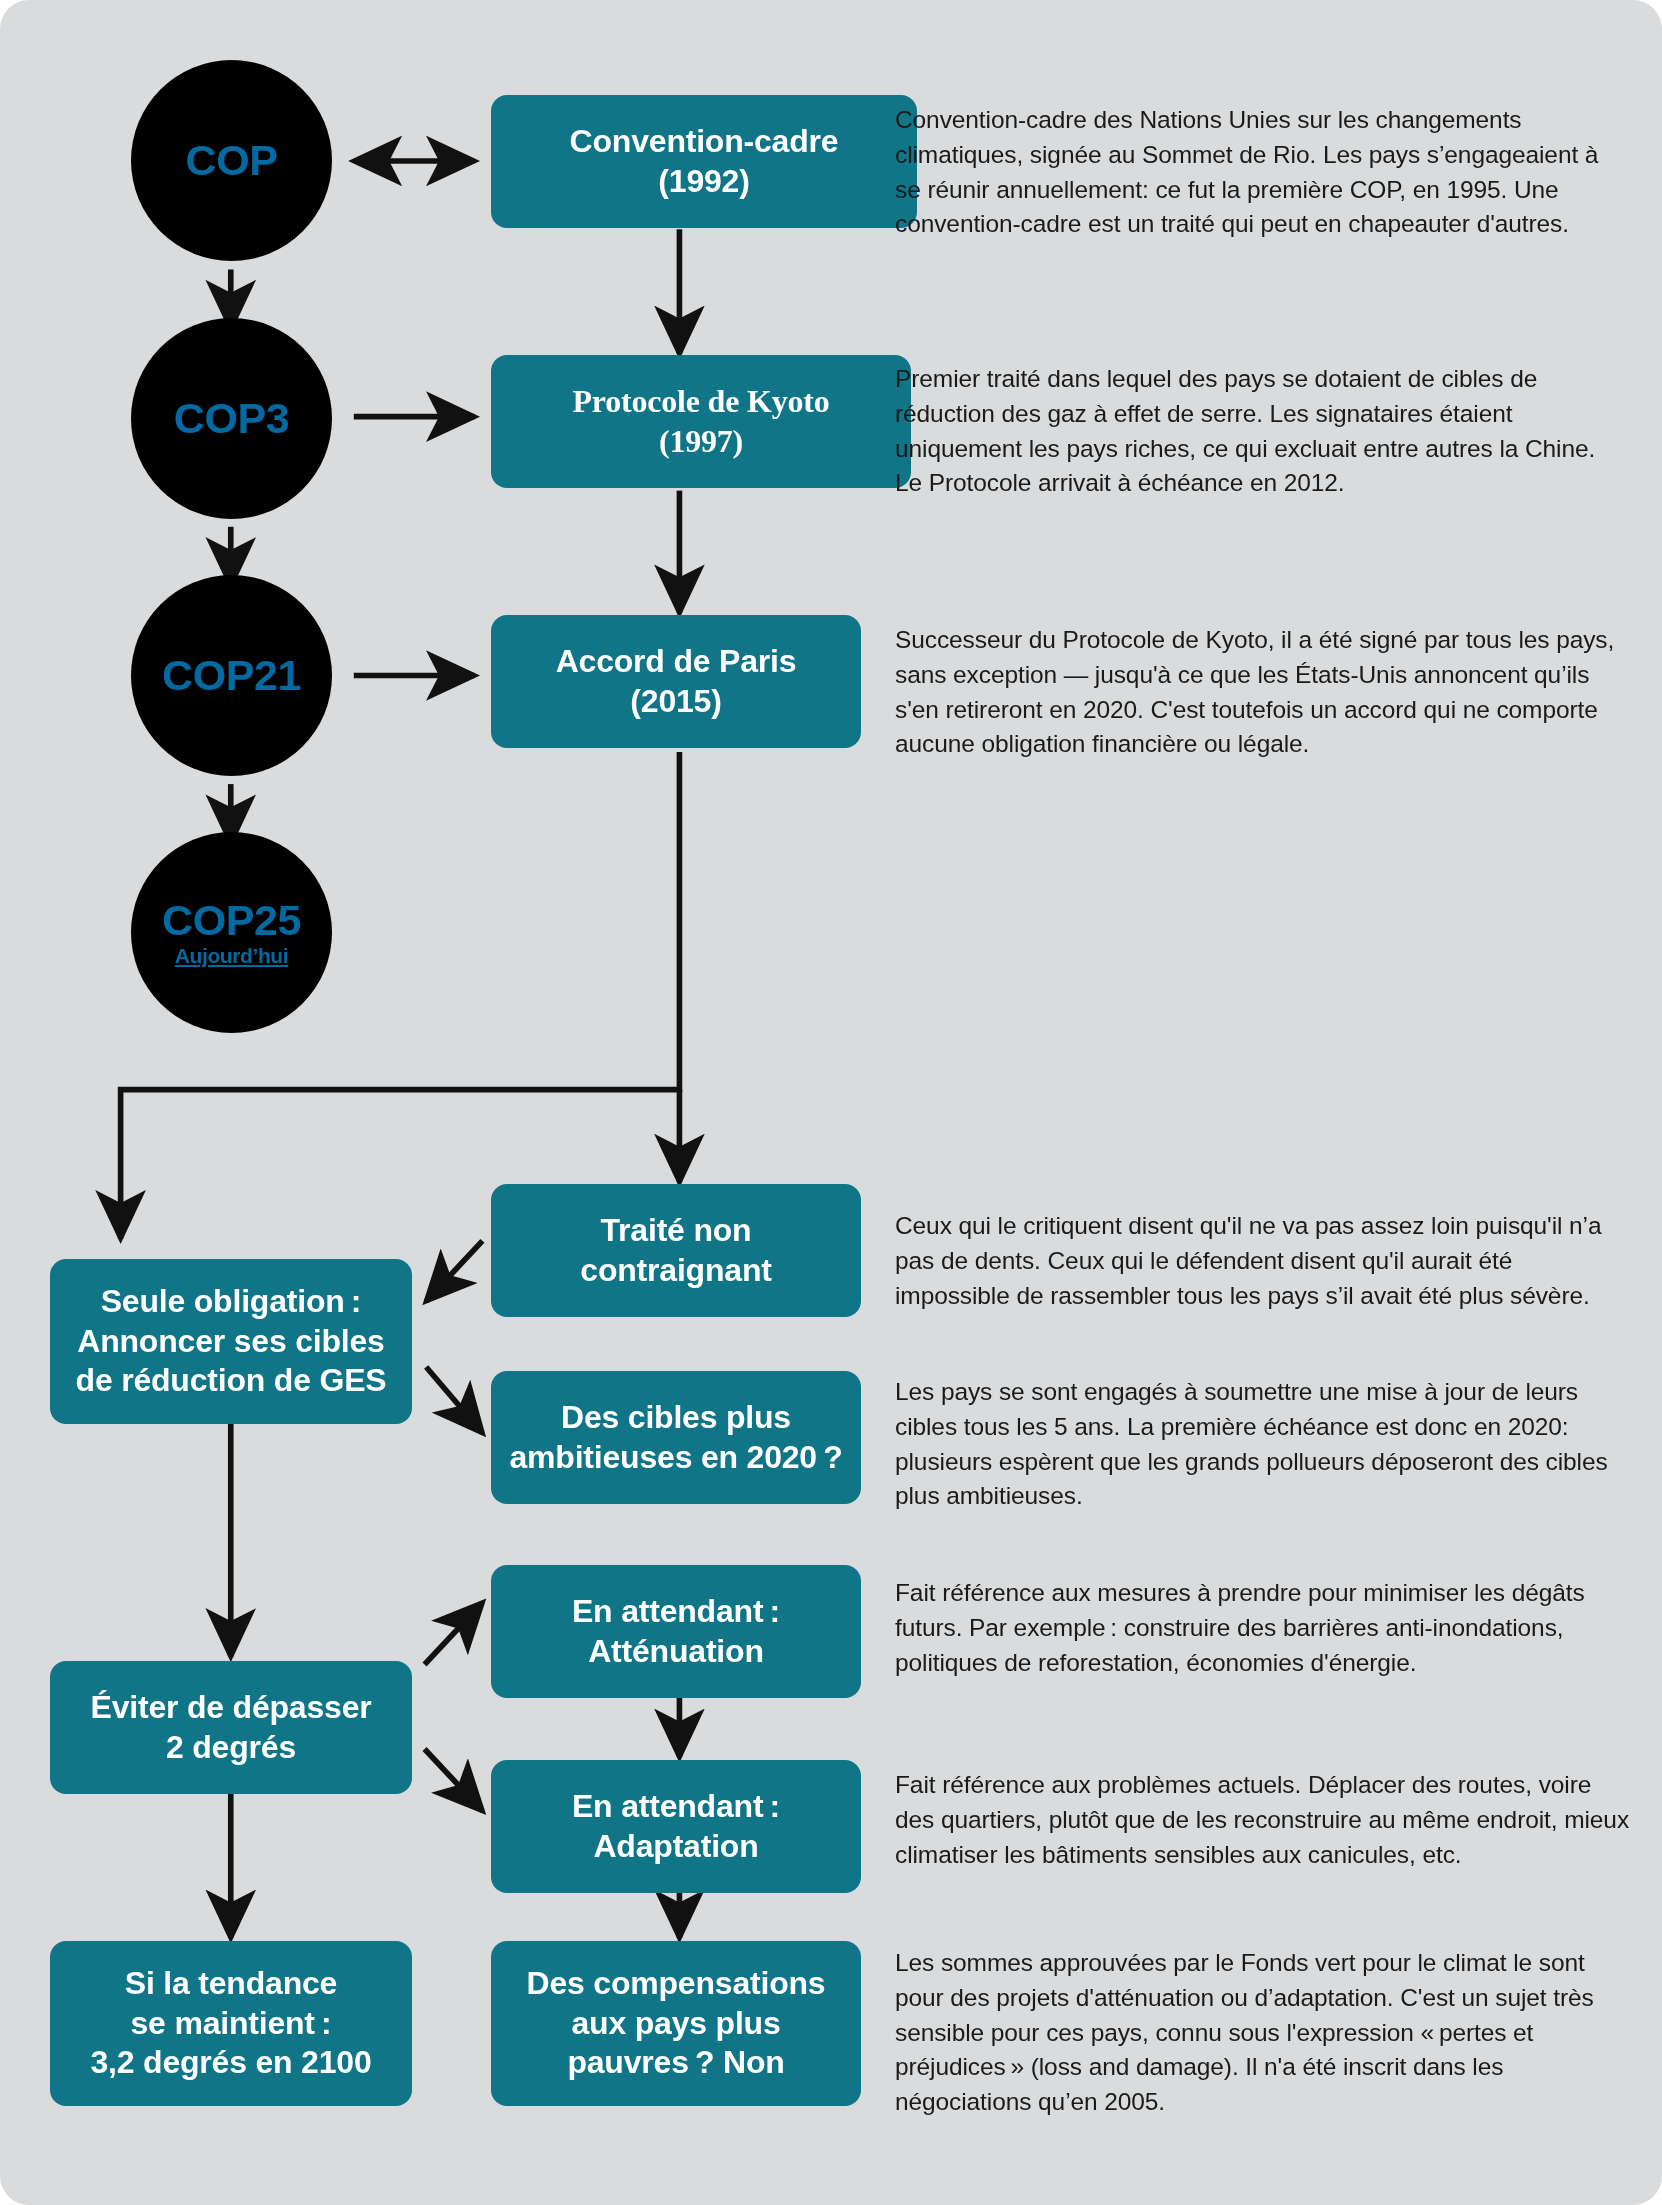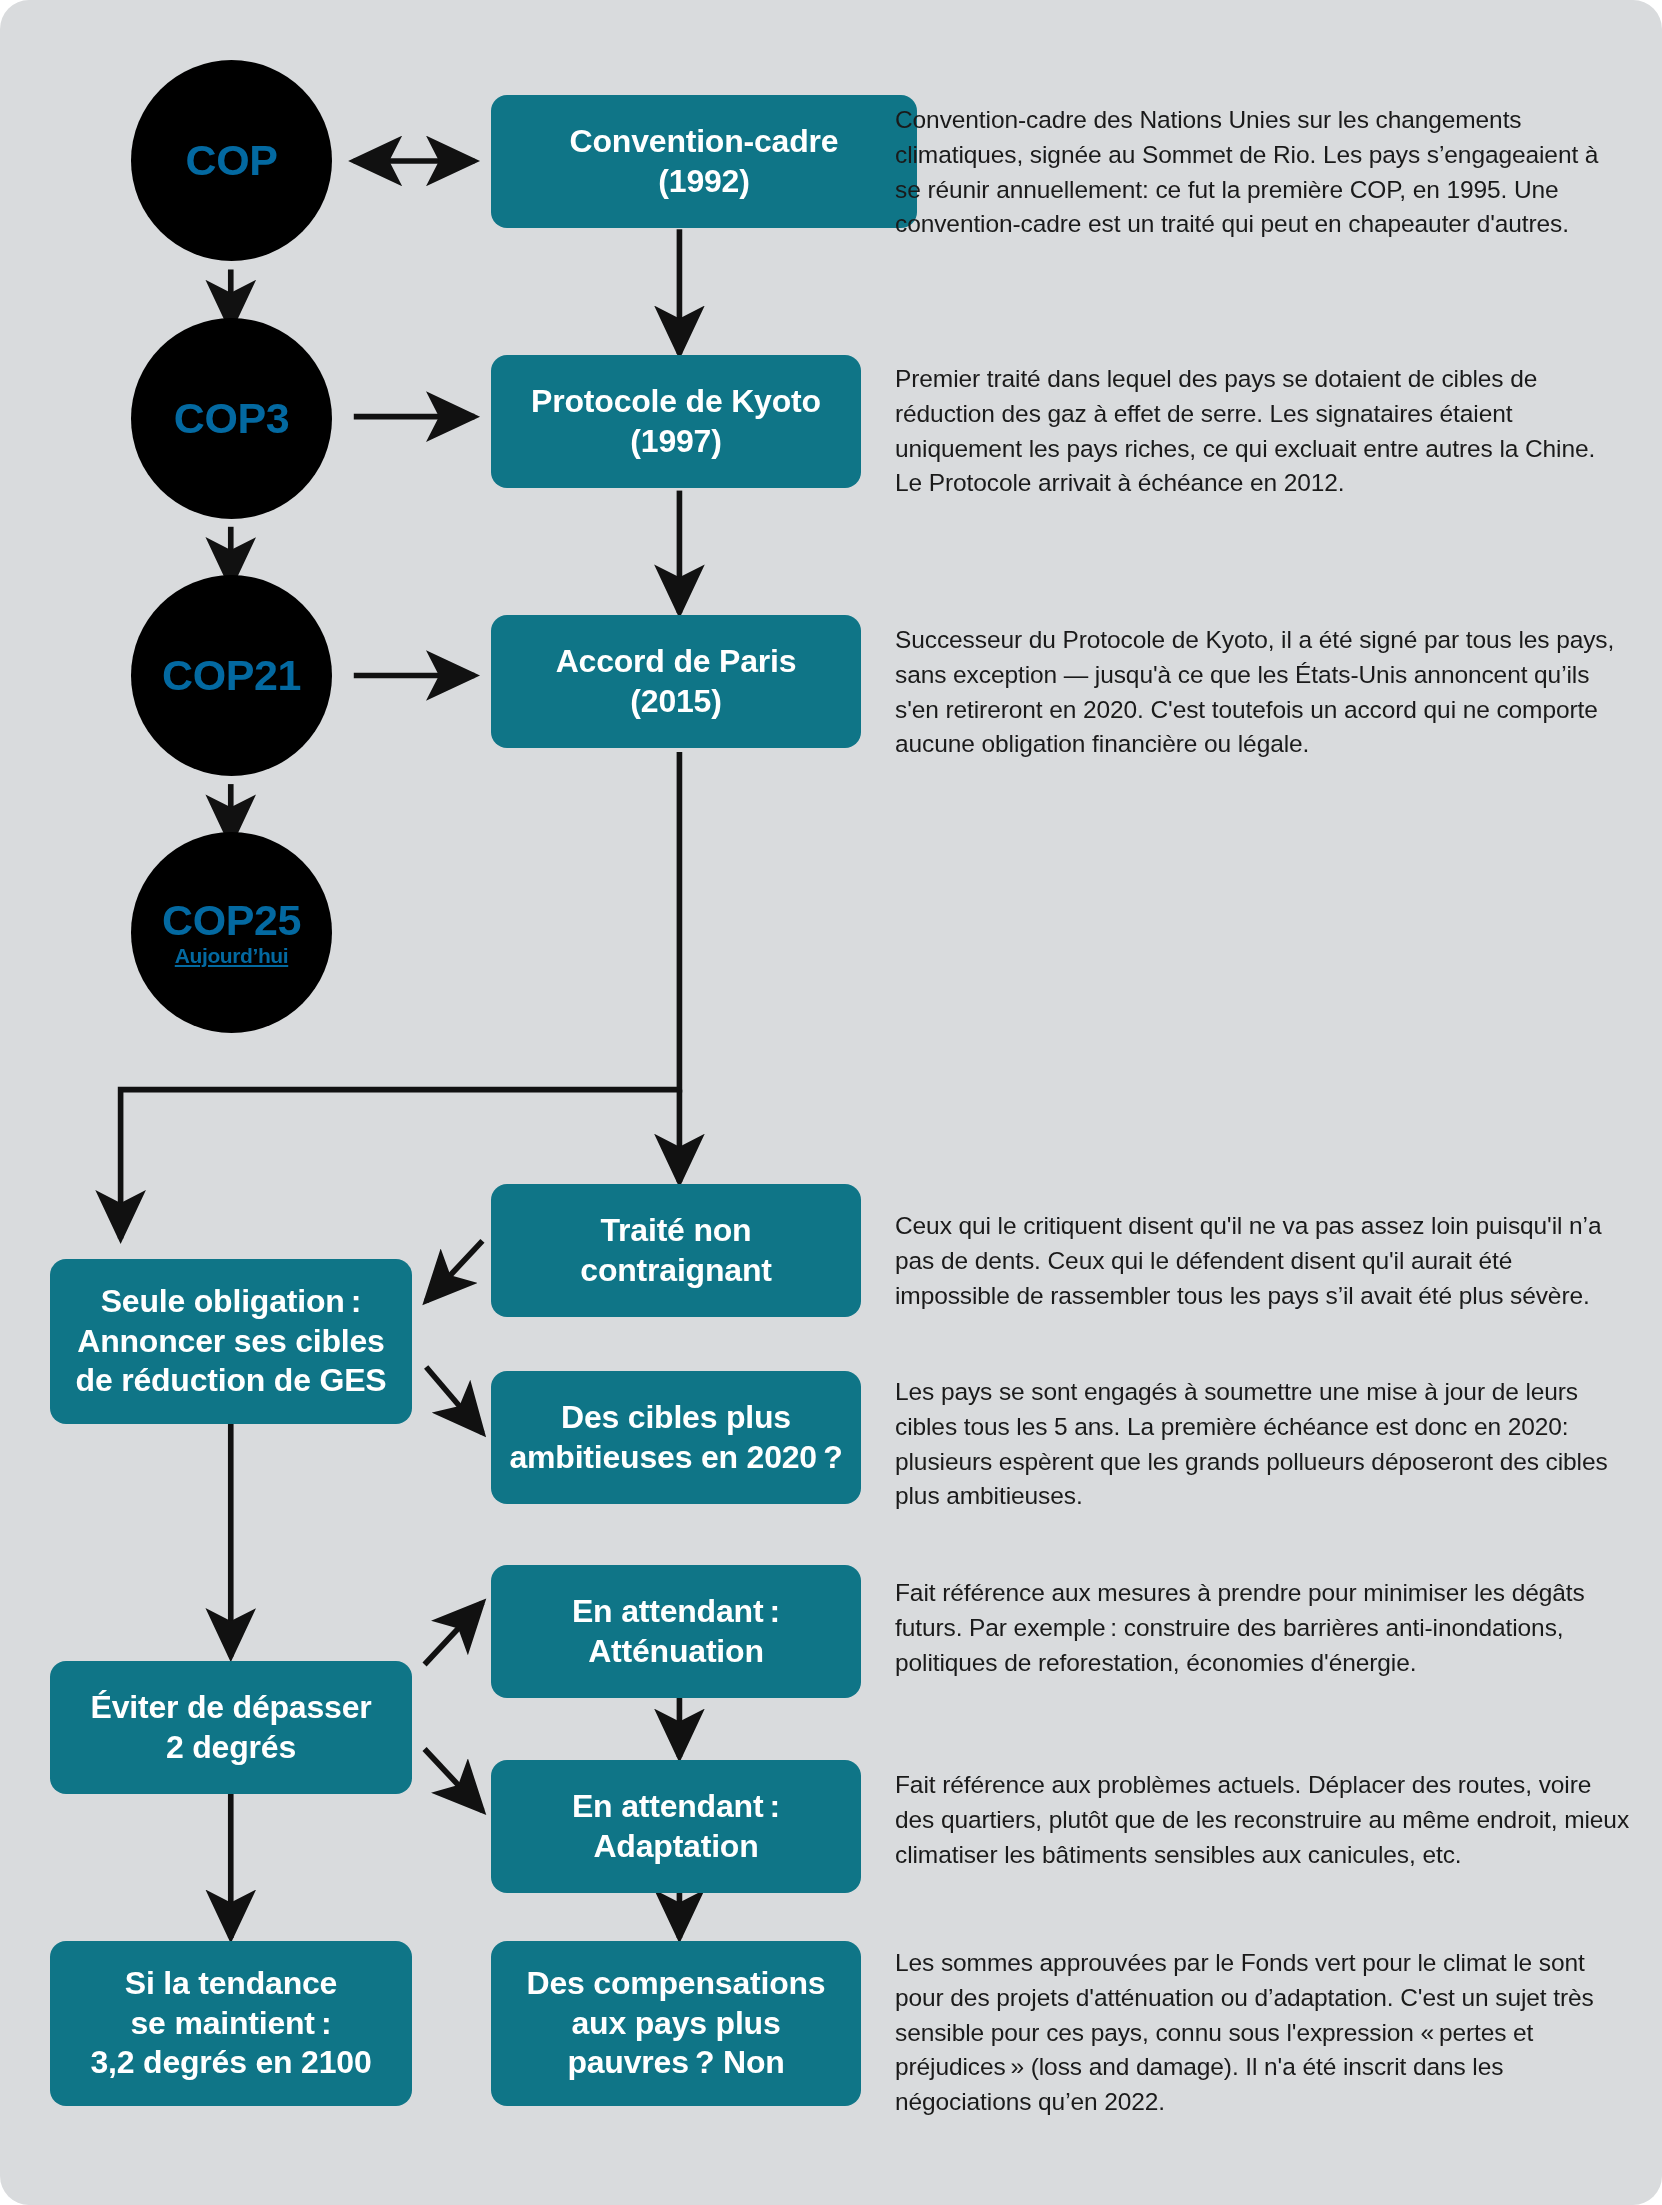--- a/index.html
+++ b/index.html
@@ -147,21 +147,21 @@
     <span class="cop-title">COP21</span>
   </div>
 
   <div class="cop-circle" style="left:131px; top:832px; width:201px; height:201px;">
     <span class="cop-title">COP25</span>
     <span class="cop-sub">Aujourd’hui</span>
   </div>
 
   <div class="tbox" style="left:491px; top:95px; width:426px; height:133px;">Convention-cadre<br>(1992)</div>
 
-  <div class="tbox" style="left:491px; top:355px; width:370px; height:133px;">Protocole de Kyoto<br>(1997)</div>
+  <div class="tbox" style="left:491px; top:355px; width:420px; height:133px;font-family:Liberation Serif, serif;">Protocole de Kyoto<br>(1997)</div>
 
   <div class="tbox" style="left:491px; top:615px; width:370px; height:133px;">Accord de Paris<br>(2015)</div>
 
   <div class="tbox" style="left:50px; top:1259px; width:362px; height:165px;">Seule obligation :<br>Annoncer ses cibles<br>de réduction de GES</div>
 
   <div class="tbox" style="left:491px; top:1184px; width:370px; height:133px;">Traité non<br>contraignant</div>
 
   <div class="tbox" style="left:491px; top:1371px; width:370px; height:133px;">Des cibles plus<br>ambitieuses en 2020 ?</div>
 
   <div class="tbox" style="left:50px; top:1661px; width:362px; height:133px;">Éviter de dépasser<br>2 degrés</div>
@@ -181,16 +181,16 @@
   <div class="note" style="left:895px; top:623px;">Successeur du Protocole de Kyoto, il a été signé par tous les pays, sans exception — jusqu'à ce que les États-Unis annoncent qu’ils s'en retireront en 2020. C'est toutefois un accord qui ne comporte aucune obligation financière ou légale.</div>
 
   <div class="note" style="left:895px; top:1209px; width:732px;">Ceux qui le critiquent disent qu'il ne va pas assez loin puisqu'il n’a pas de dents. Ceux qui le défendent disent qu'il aurait été impossible de rassembler tous les pays s’il avait été plus sévère.</div>
 
   <div class="note" style="left:895px; top:1375px;">Les pays se sont engagés à soumettre une mise à jour de leurs cibles tous les 5 ans. La première échéance est donc en 2020: plusieurs espèrent que les grands pollueurs déposeront des cibles plus ambitieuses.</div>
 
   <div class="note" style="left:895px; top:1576px; width:732px;">Fait référence aux mesures à prendre pour minimiser les dégâts futurs. Par exemple : construire des barrières anti-inondations, politiques de reforestation, économies d'énergie.</div>
 
   <div class="note" style="left:895px; top:1768px; width:740px;">Fait référence aux problèmes actuels. Déplacer des routes, voire des quartiers, plutôt que de les reconstruire au même endroit, mieux climatiser les bâtiments sensibles aux canicules, etc.</div>
 
-  <div class="note" style="left:895px; top:1946px; width:732px;">Les sommes approuvées par le Fonds vert pour le climat le sont pour des projets d'atténuation ou d’adaptation. C'est un sujet très sensible pour ces pays, connu sous l'expression « pertes et préjudices » (loss and damage). Il n'a été inscrit dans les négociations qu’en 2022.</div>
+  <div class="note" style="left:895px; top:1946px; width:732px;">Les sommes approuvées par le Fonds vert pour le climat le sont pour des projets d'atténuation ou d’adaptation. C'est un sujet très sensible pour ces pays, connu sous l'expression « pertes et préjudices » (loss and damage). Il n'a été inscrit dans les négociations qu’en 2005.</div>
 
 </div>
 
 
 </body></html>

